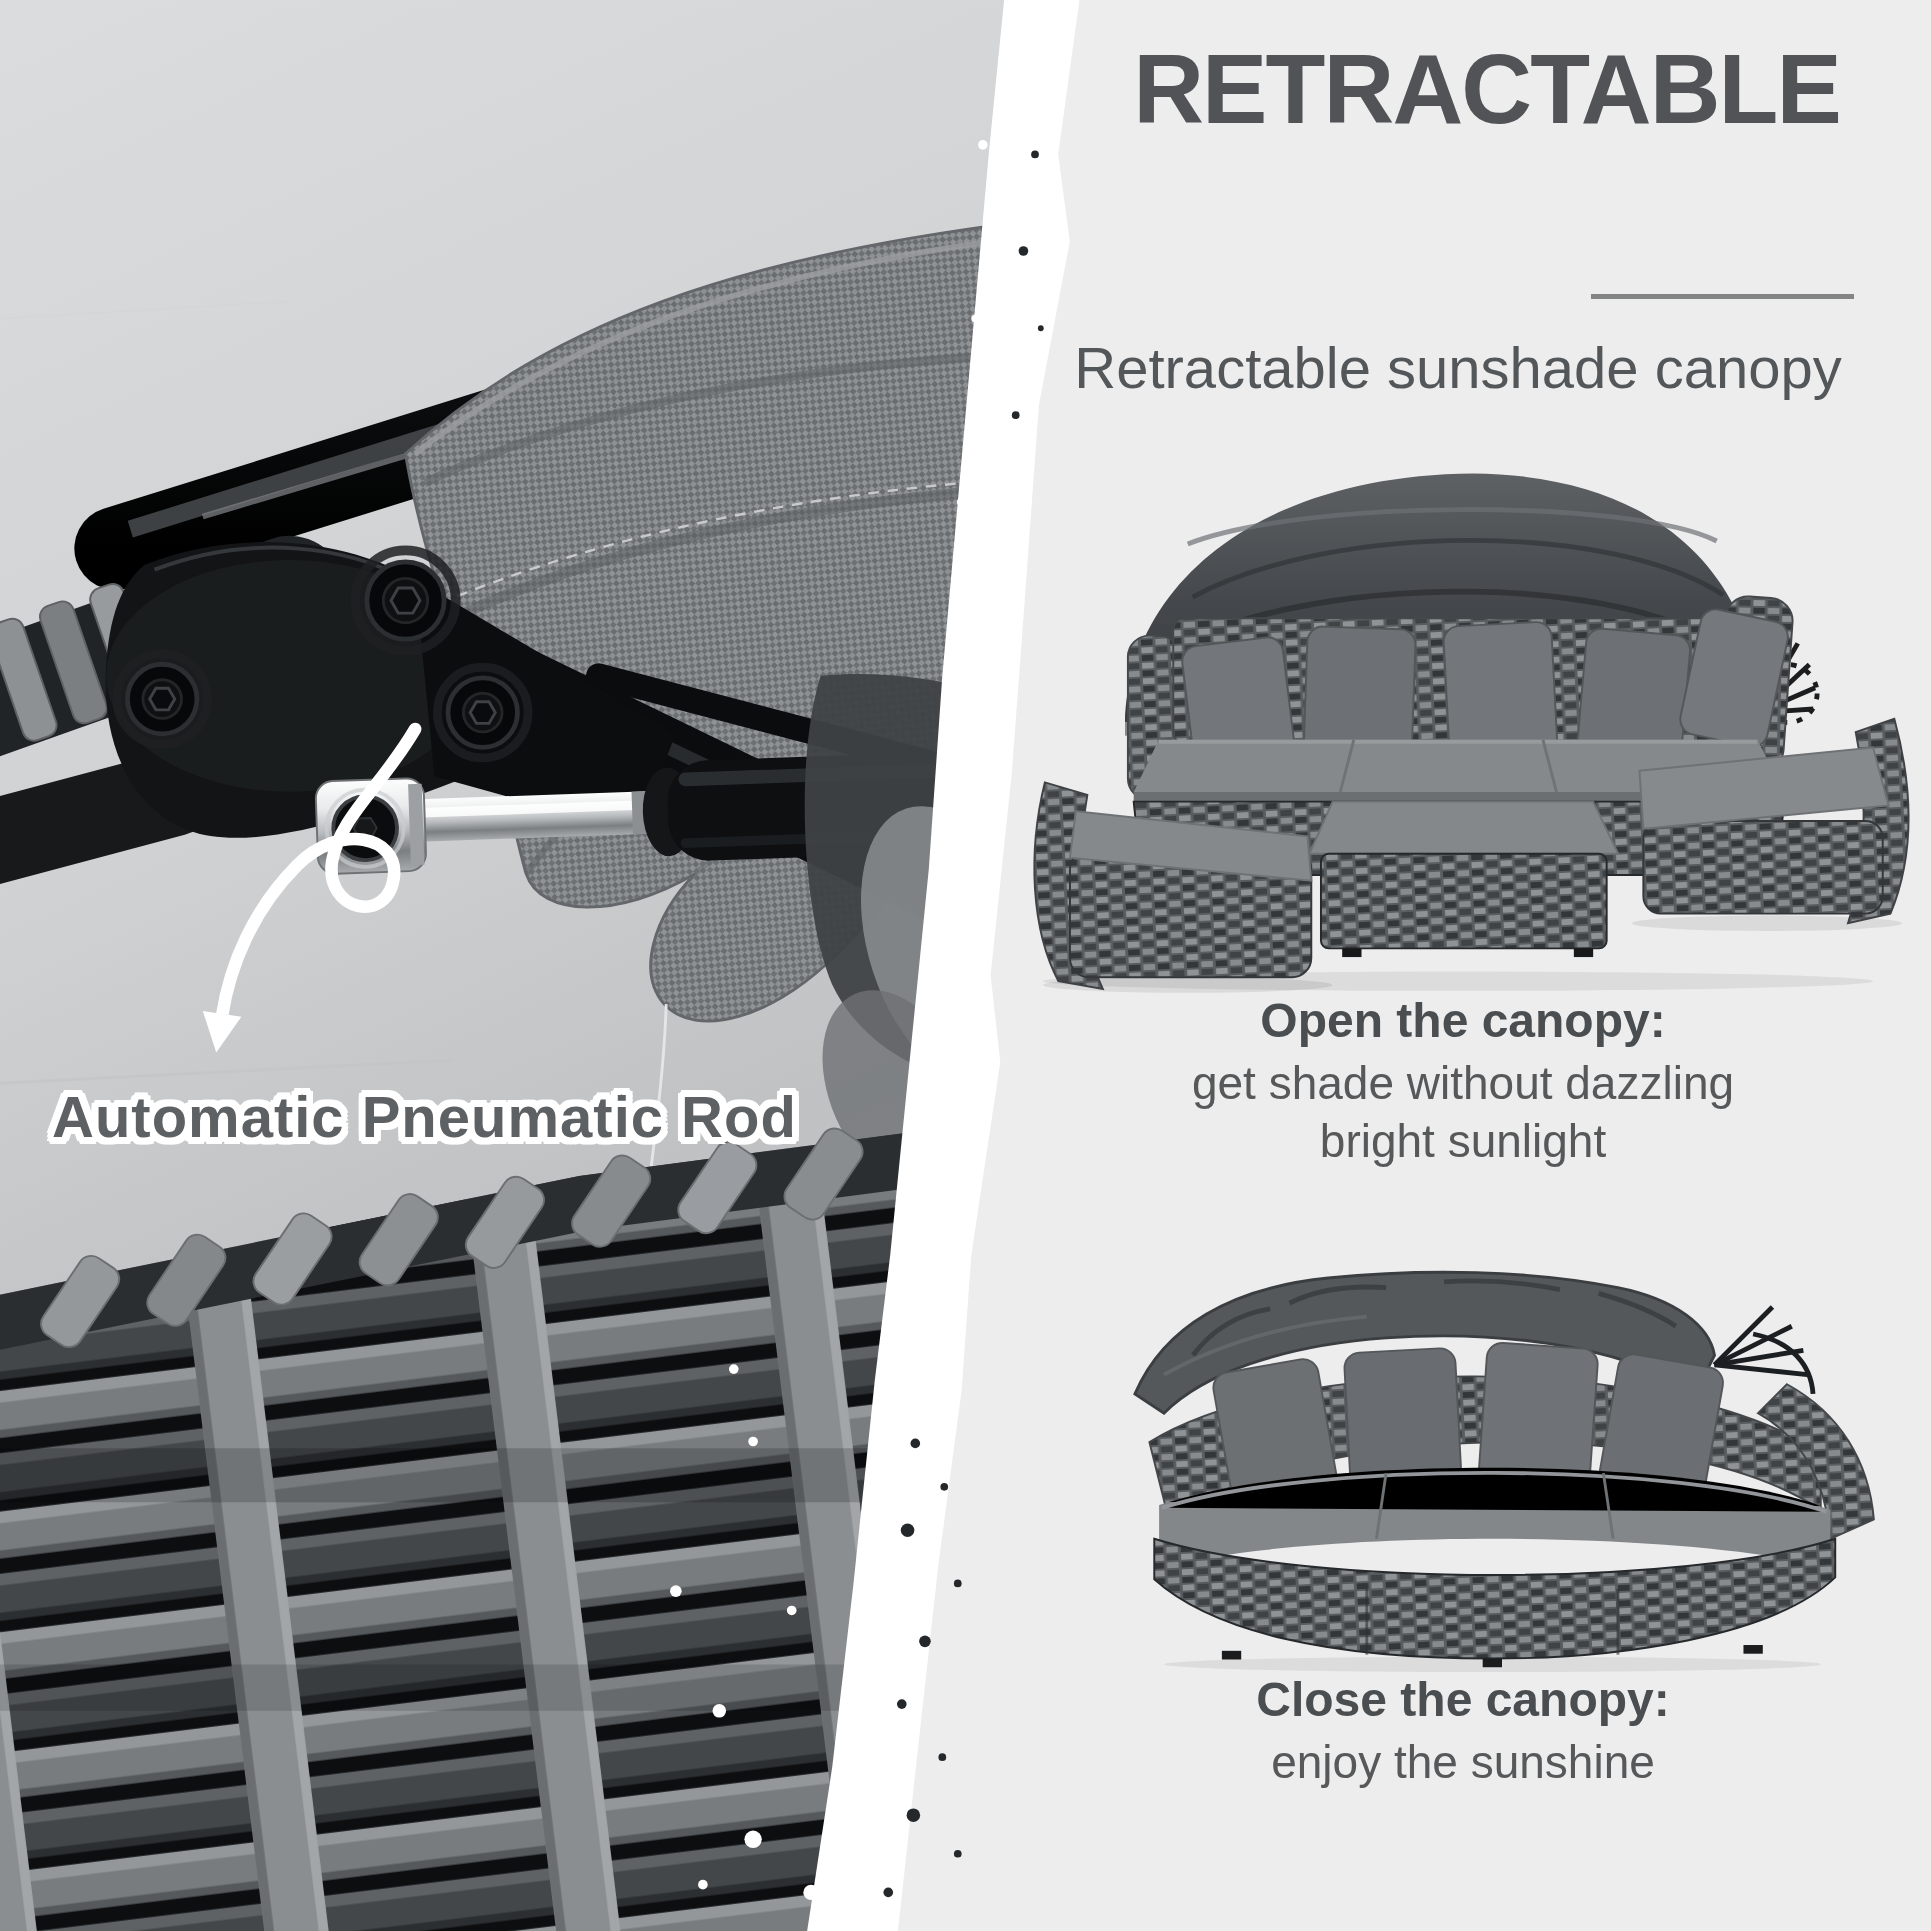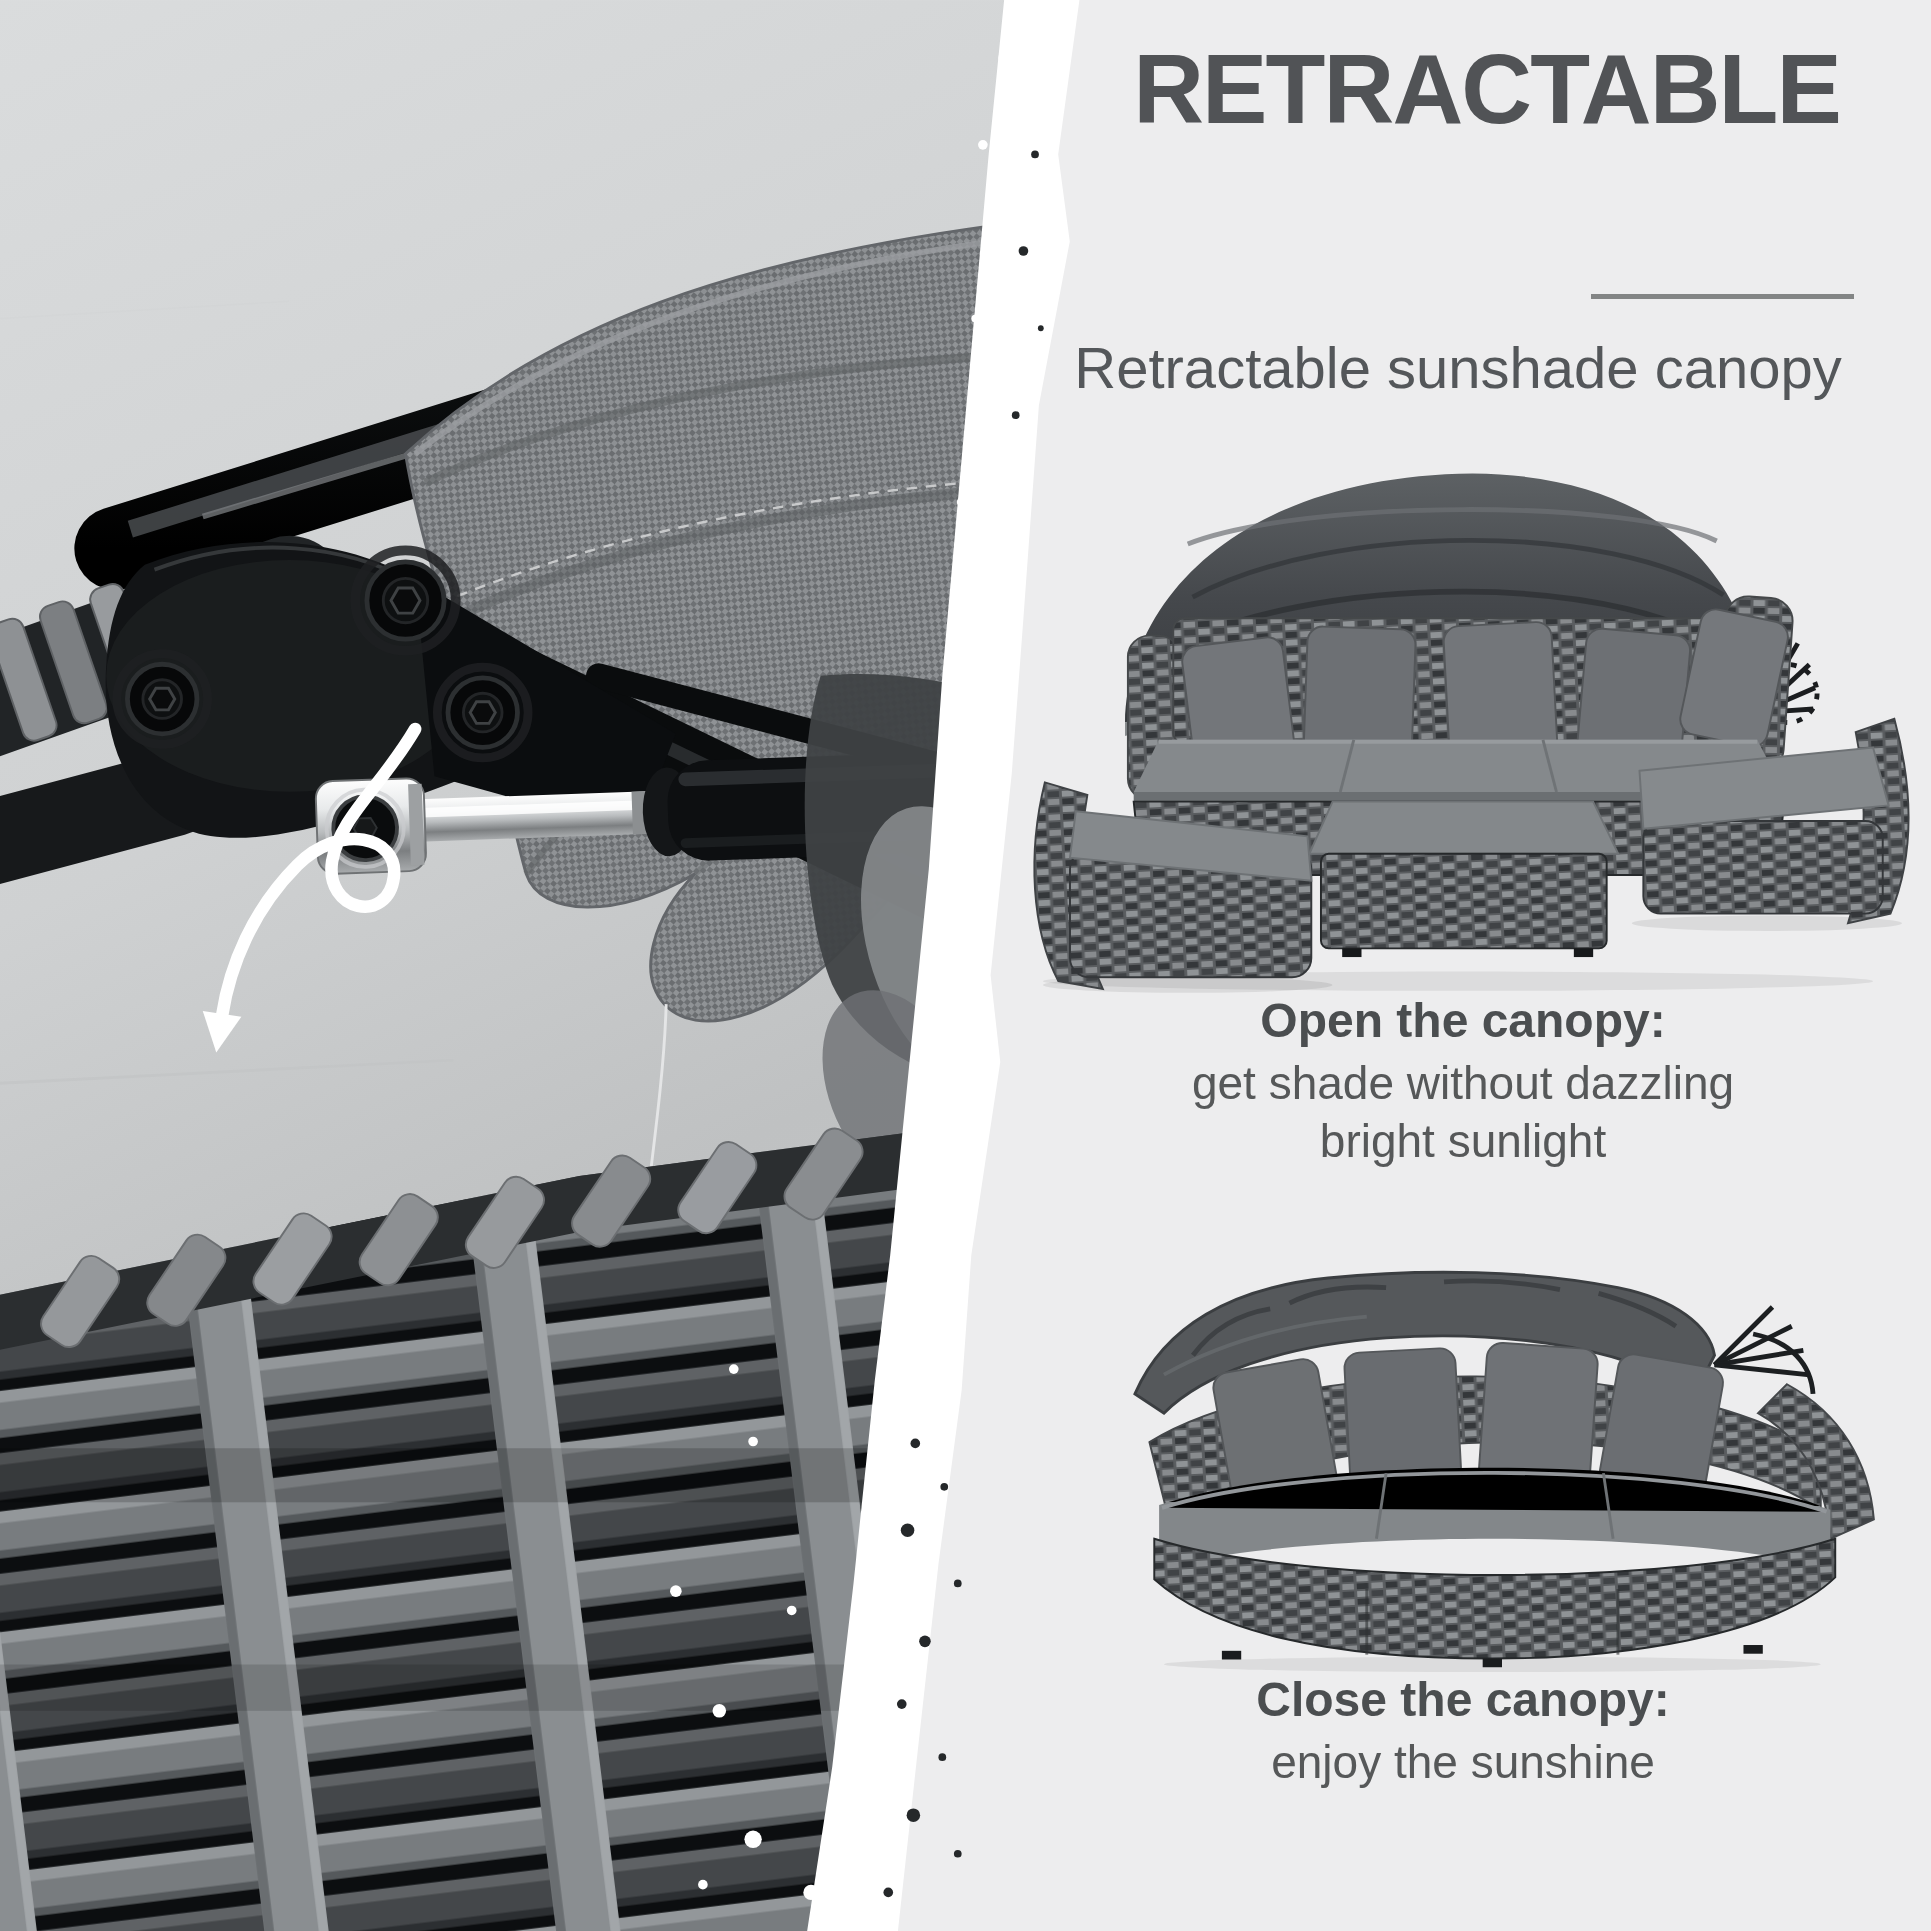--- a/index.html
+++ b/index.html
@@ -199,20 +199,21 @@
       </g>
 
       <g>
         <path d="M430,755 C395,815 352,846 344,892 C336,944 402,958 408,908
                  C413,866 352,852 308,896 C262,942 238,1000 230,1052" stroke="#ffffff" stroke-width="13" fill="none" stroke-linecap="round"></path>
         <polygon points="224,1090 250,1053 210,1047" fill="#ffffff"></polygon>
       </g>
     </svg>
   </div>
 
+  <div class="photo-caption">Automatic Pneumatic Rod</div>
 
   <svg class="torn" width="1931" height="1931" viewBox="0 0 2000 2000">
     <path d="M1040,0 L1118,0 L1096,160 L1108,250 L1076,420 L1060,640 L1048,800
              L1026,1010 L1036,1100 L1006,1300 L996,1440 L972,1620 L952,1800 L930,2000
              L836,2000 L862,1830 L884,1640 L906,1430 L922,1300 L944,1080 L962,900
              L976,700 L992,520 L1008,340 L1024,160 Z" fill="#ffffff"></path>
     <g fill="#ffffff">
       <circle cx="1040" cy="60" r="6"></circle>
         <circle cx="1018" cy="150" r="5"></circle>
       <circle cx="1048" cy="240" r="9"></circle>

